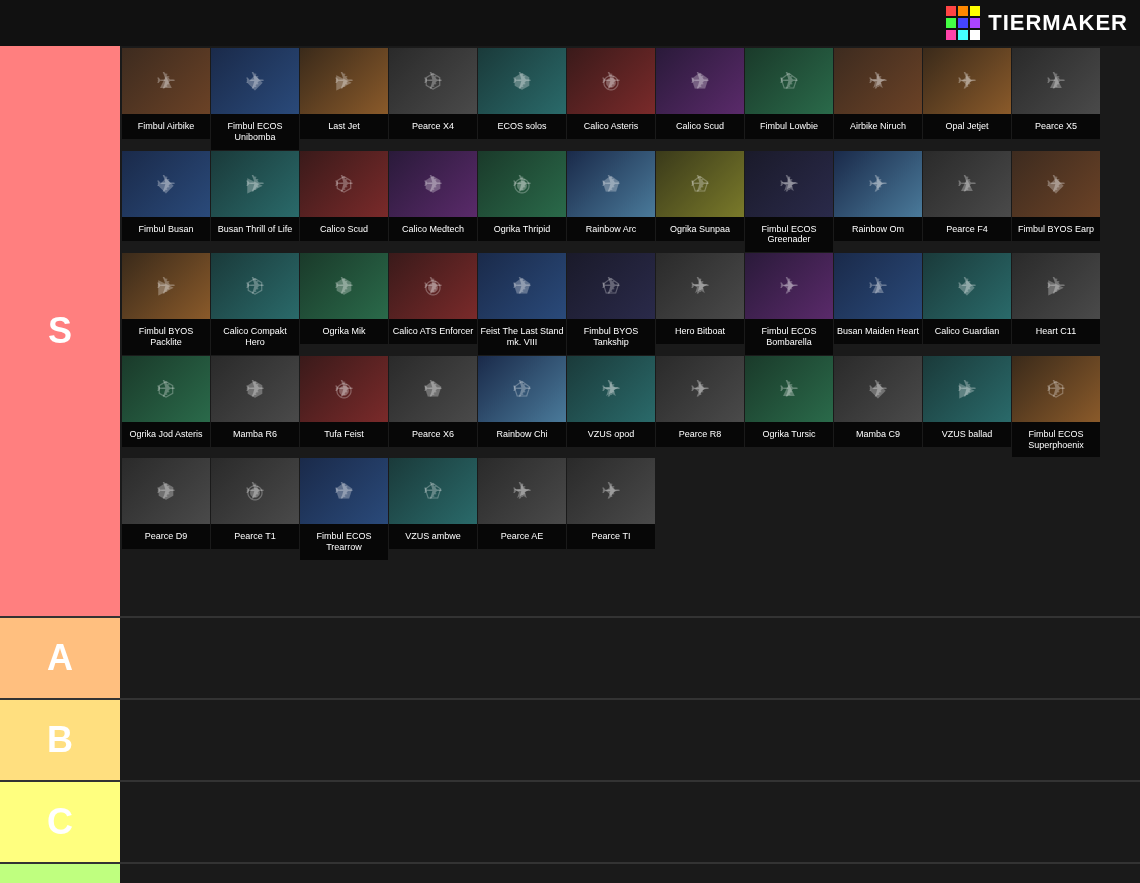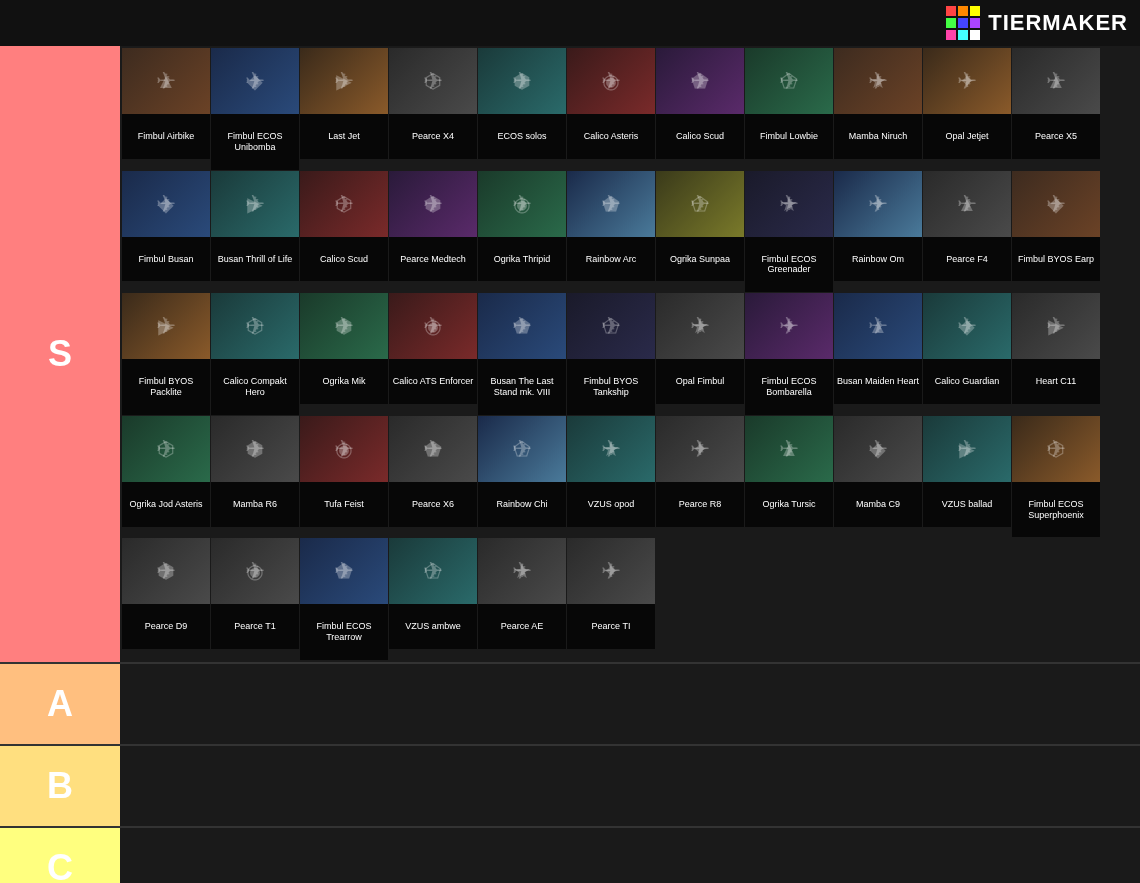--- a/index.html
+++ b/index.html
@@ -100,21 +100,21 @@
     .ship-img-inner {
       width: 100%;
       height: 100%;
       background: linear-gradient(135deg, #1a2a3a, #3a4a5a);
     }
 
     .ship-name {
       color: white;
       font-size: 9px;
       text-align: center;
-      padding: 17px 2px;
+      padding: 7px 2px;
       line-height: 1.2;
       background: rgba(0,0,0,0.7);
       width: 100%;
       min-height: 18px;
     }
 
     
     .ship-img-inner::after {
       content: '✈';
       position: absolute;
@@ -219,21 +219,21 @@
             <div class="ship-img-inner" style="background: linear-gradient(135deg, rgb(26, 58, 42), rgb(42, 106, 74));"></div>
             <div style="position: absolute; top: 50%; left: 50%; transform: translate(-50%, -50%); font-size: 20px; opacity: 0.4; color: rgba(255, 255, 255, 0.7);">⬠</div>
           </div>
           <div class="ship-name">Fimbul Lowbie</div>
         </div>
         <div class="ship-item">
           <div class="ship-img">
             <div class="ship-img-inner" style="background: linear-gradient(135deg, rgb(61, 43, 31), rgb(107, 66, 38));"></div>
             <div style="position: absolute; top: 50%; left: 50%; transform: translate(-50%, -50%); font-size: 20px; opacity: 0.4; color: rgba(255, 255, 255, 0.7);">★</div>
           </div>
-          <div class="ship-name">Mamba Niruch</div>
+          <div class="ship-name">Airbike Niruch</div>
         </div>
         <div class="ship-item">
           <div class="ship-img">
             <div class="ship-img-inner" style="background: linear-gradient(135deg, rgb(58, 42, 26), rgb(138, 90, 42));"></div>
             <div style="position: absolute; top: 50%; left: 50%; transform: translate(-50%, -50%); font-size: 20px; opacity: 0.4; color: rgba(255, 255, 255, 0.7);">✦</div>
           </div>
           <div class="ship-name">Opal Jetjet</div>
         </div>
         <div class="ship-item">
           <div class="ship-img">
@@ -261,21 +261,21 @@
             <div class="ship-img-inner" style="background: linear-gradient(135deg, rgb(58, 26, 26), rgb(122, 42, 42));"></div>
             <div style="position: absolute; top: 50%; left: 50%; transform: translate(-50%, -50%); font-size: 20px; opacity: 0.4; color: rgba(255, 255, 255, 0.7);">⬡</div>
           </div>
           <div class="ship-name">Calico Scud</div>
         </div>
         <div class="ship-item">
           <div class="ship-img">
             <div class="ship-img-inner" style="background: linear-gradient(135deg, rgb(42, 26, 58), rgb(90, 42, 106));"></div>
             <div style="position: absolute; top: 50%; left: 50%; transform: translate(-50%, -50%); font-size: 20px; opacity: 0.4; color: rgba(255, 255, 255, 0.7);">⬢</div>
           </div>
-          <div class="ship-name">Pearce Medtech</div>
+          <div class="ship-name">Calico Medtech</div>
         </div>
         <div class="ship-item">
           <div class="ship-img">
             <div class="ship-img-inner" style="background: linear-gradient(135deg, rgb(26, 58, 42), rgb(42, 106, 74));"></div>
             <div style="position: absolute; top: 50%; left: 50%; transform: translate(-50%, -50%); font-size: 20px; opacity: 0.4; color: rgba(255, 255, 255, 0.7);">◉</div>
           </div>
           <div class="ship-name">Ogrika Thripid</div>
         </div>
         <div class="ship-item">
           <div class="ship-img">
@@ -345,35 +345,35 @@
             <div class="ship-img-inner" style="background: linear-gradient(135deg, rgb(58, 26, 26), rgb(122, 42, 42));"></div>
             <div style="position: absolute; top: 50%; left: 50%; transform: translate(-50%, -50%); font-size: 20px; opacity: 0.4; color: rgba(255, 255, 255, 0.7);">◉</div>
           </div>
           <div class="ship-name">Calico ATS Enforcer</div>
         </div>
         <div class="ship-item">
           <div class="ship-img">
             <div class="ship-img-inner" style="background: linear-gradient(135deg, rgb(26, 42, 74), rgb(42, 74, 122));"></div>
             <div style="position: absolute; top: 50%; left: 50%; transform: translate(-50%, -50%); font-size: 20px; opacity: 0.4; color: rgba(255, 255, 255, 0.7);">⬟</div>
           </div>
-          <div class="ship-name">Busan The Last Stand mk. VIII</div>
+          <div class="ship-name">Feist The Last Stand mk. VIII</div>
         </div>
         <div class="ship-item">
           <div class="ship-img">
             <div class="ship-img-inner" style="background: linear-gradient(135deg, rgb(26, 26, 42), rgb(42, 42, 74));"></div>
             <div style="position: absolute; top: 50%; left: 50%; transform: translate(-50%, -50%); font-size: 20px; opacity: 0.4; color: rgba(255, 255, 255, 0.7);">⬠</div>
           </div>
           <div class="ship-name">Fimbul BYOS Tankship</div>
         </div>
         <div class="ship-item">
           <div class="ship-img">
             <div class="ship-img-inner" style="background: linear-gradient(135deg, rgb(42, 42, 42), rgb(74, 74, 74));"></div>
             <div style="position: absolute; top: 50%; left: 50%; transform: translate(-50%, -50%); font-size: 20px; opacity: 0.4; color: rgba(255, 255, 255, 0.7);">★</div>
           </div>
-          <div class="ship-name">Opal Fimbul</div>
+          <div class="ship-name">Hero Bitboat</div>
         </div>
         <div class="ship-item">
           <div class="ship-img">
             <div class="ship-img-inner" style="background: linear-gradient(135deg, rgb(42, 26, 58), rgb(90, 42, 106));"></div>
             <div style="position: absolute; top: 50%; left: 50%; transform: translate(-50%, -50%); font-size: 20px; opacity: 0.4; color: rgba(255, 255, 255, 0.7);">✦</div>
           </div>
           <div class="ship-name">Fimbul ECOS Bombarella</div>
         </div>
         <div class="ship-item">
           <div class="ship-img">

